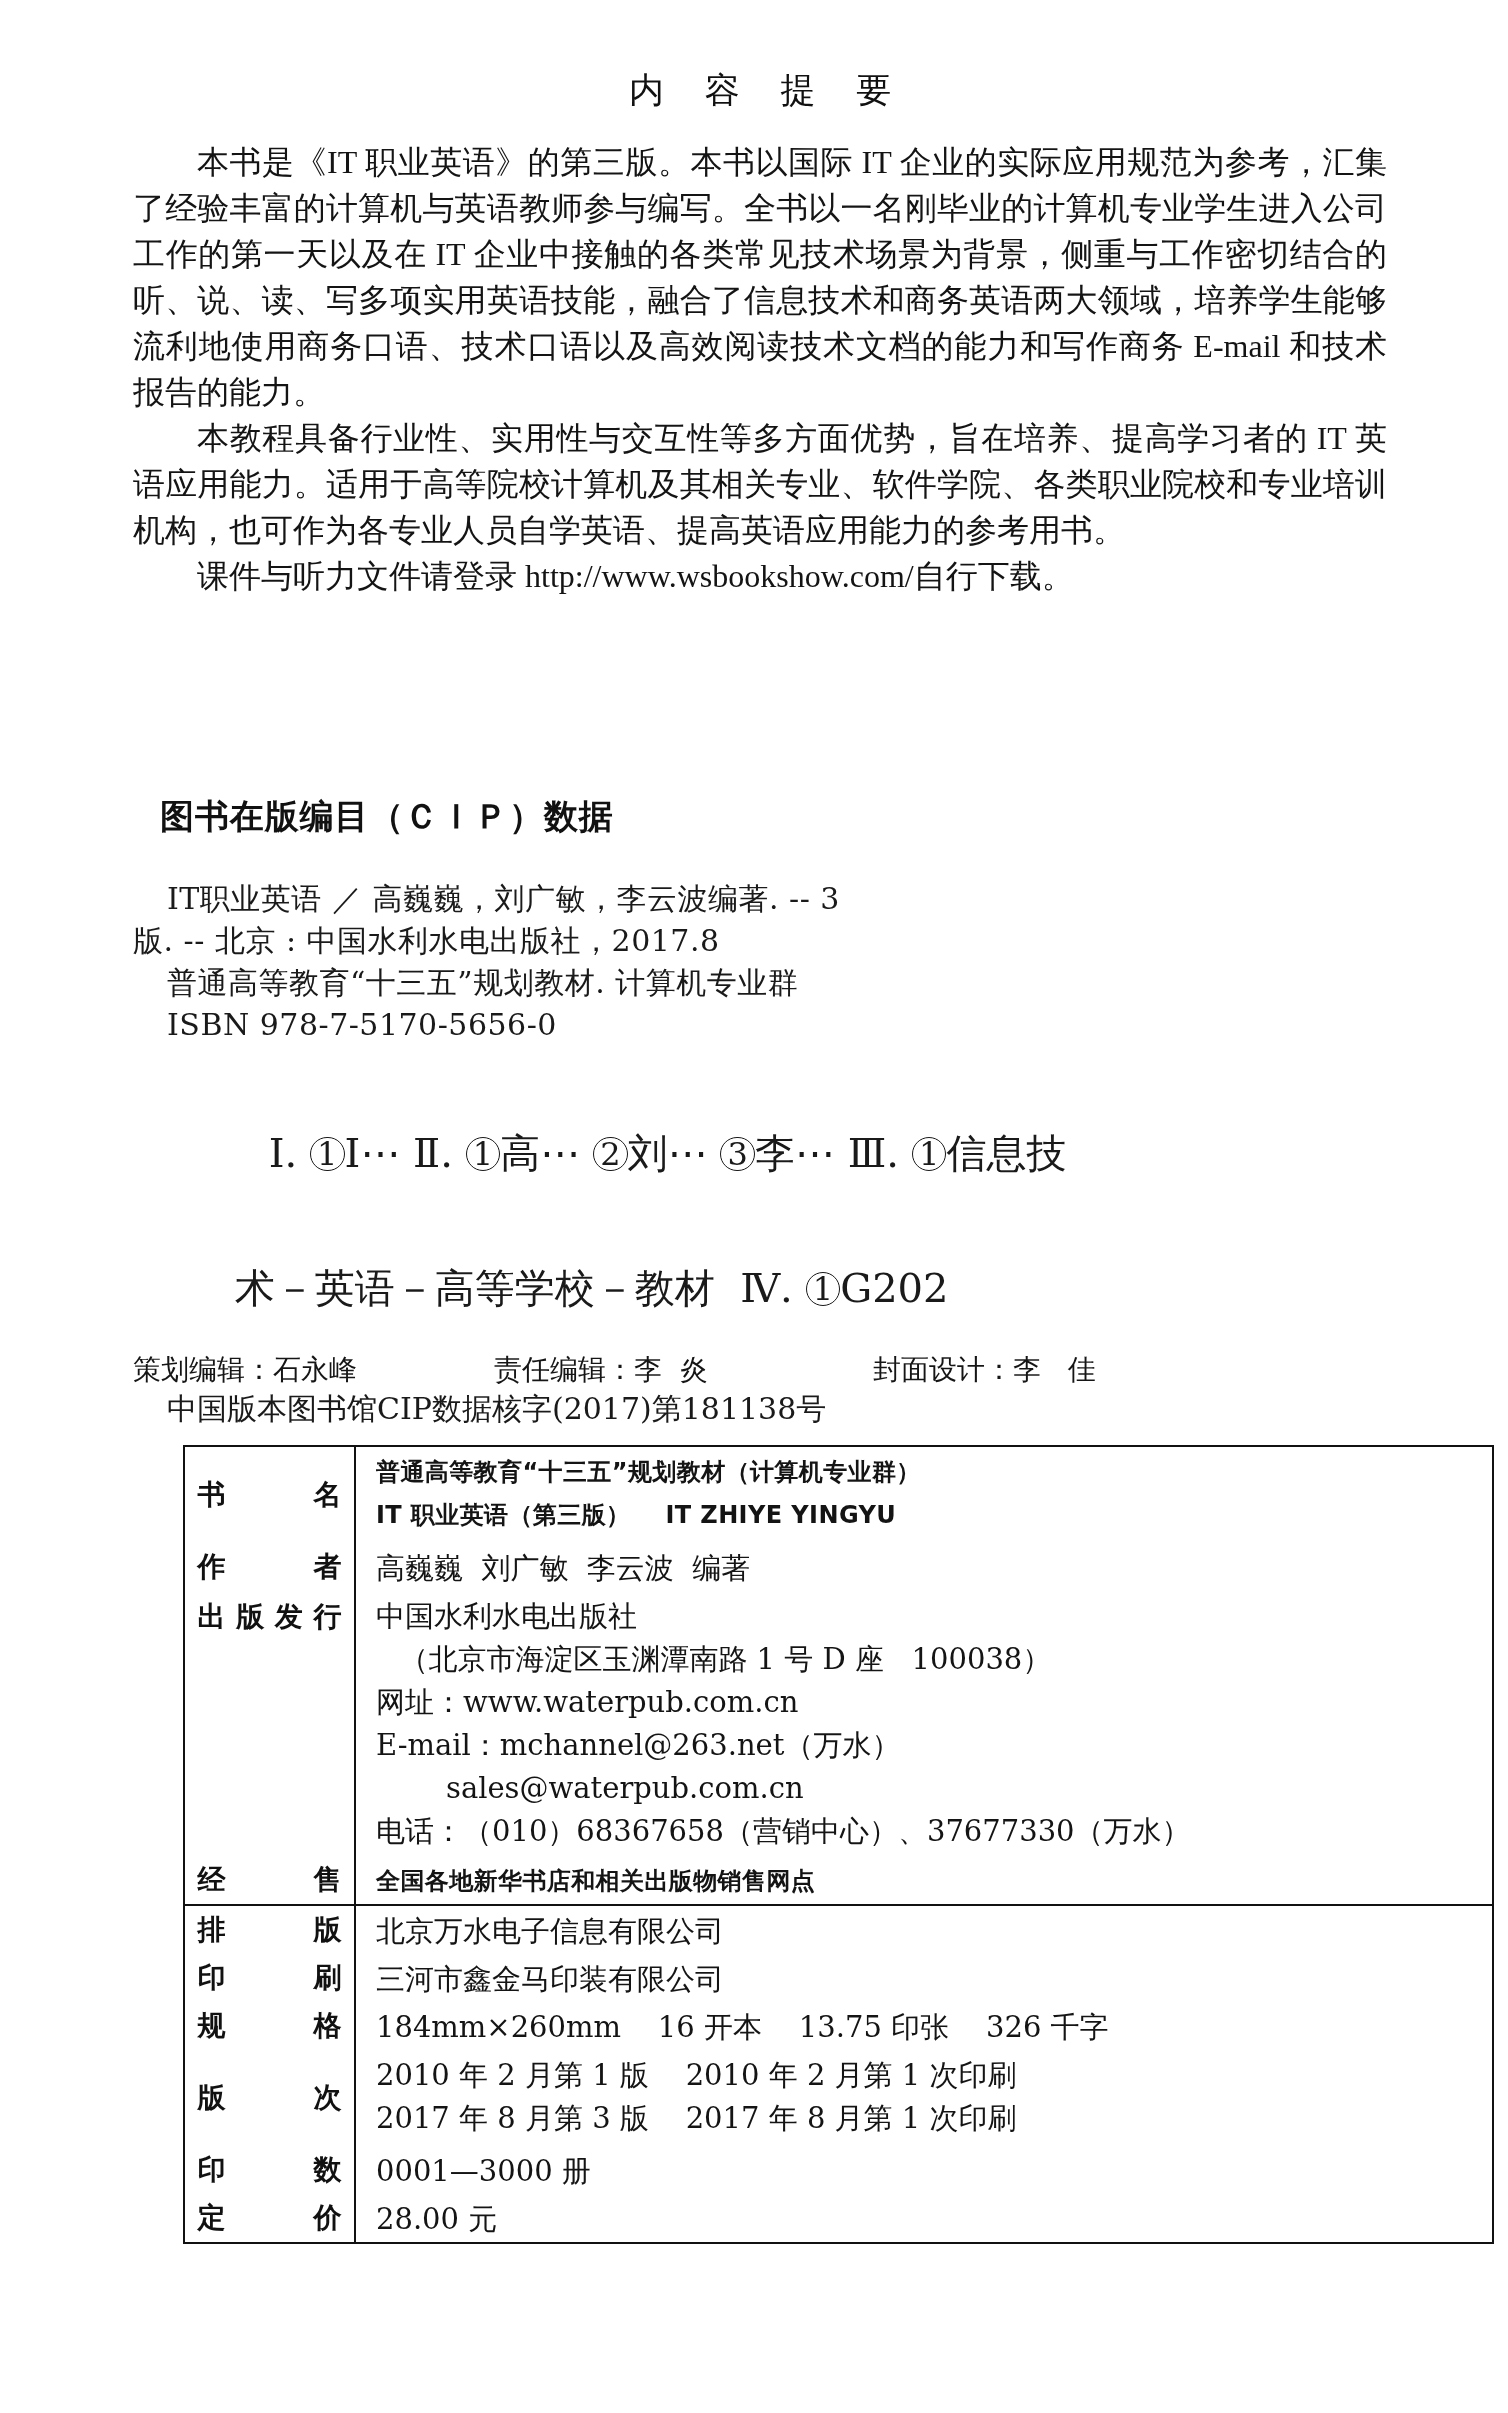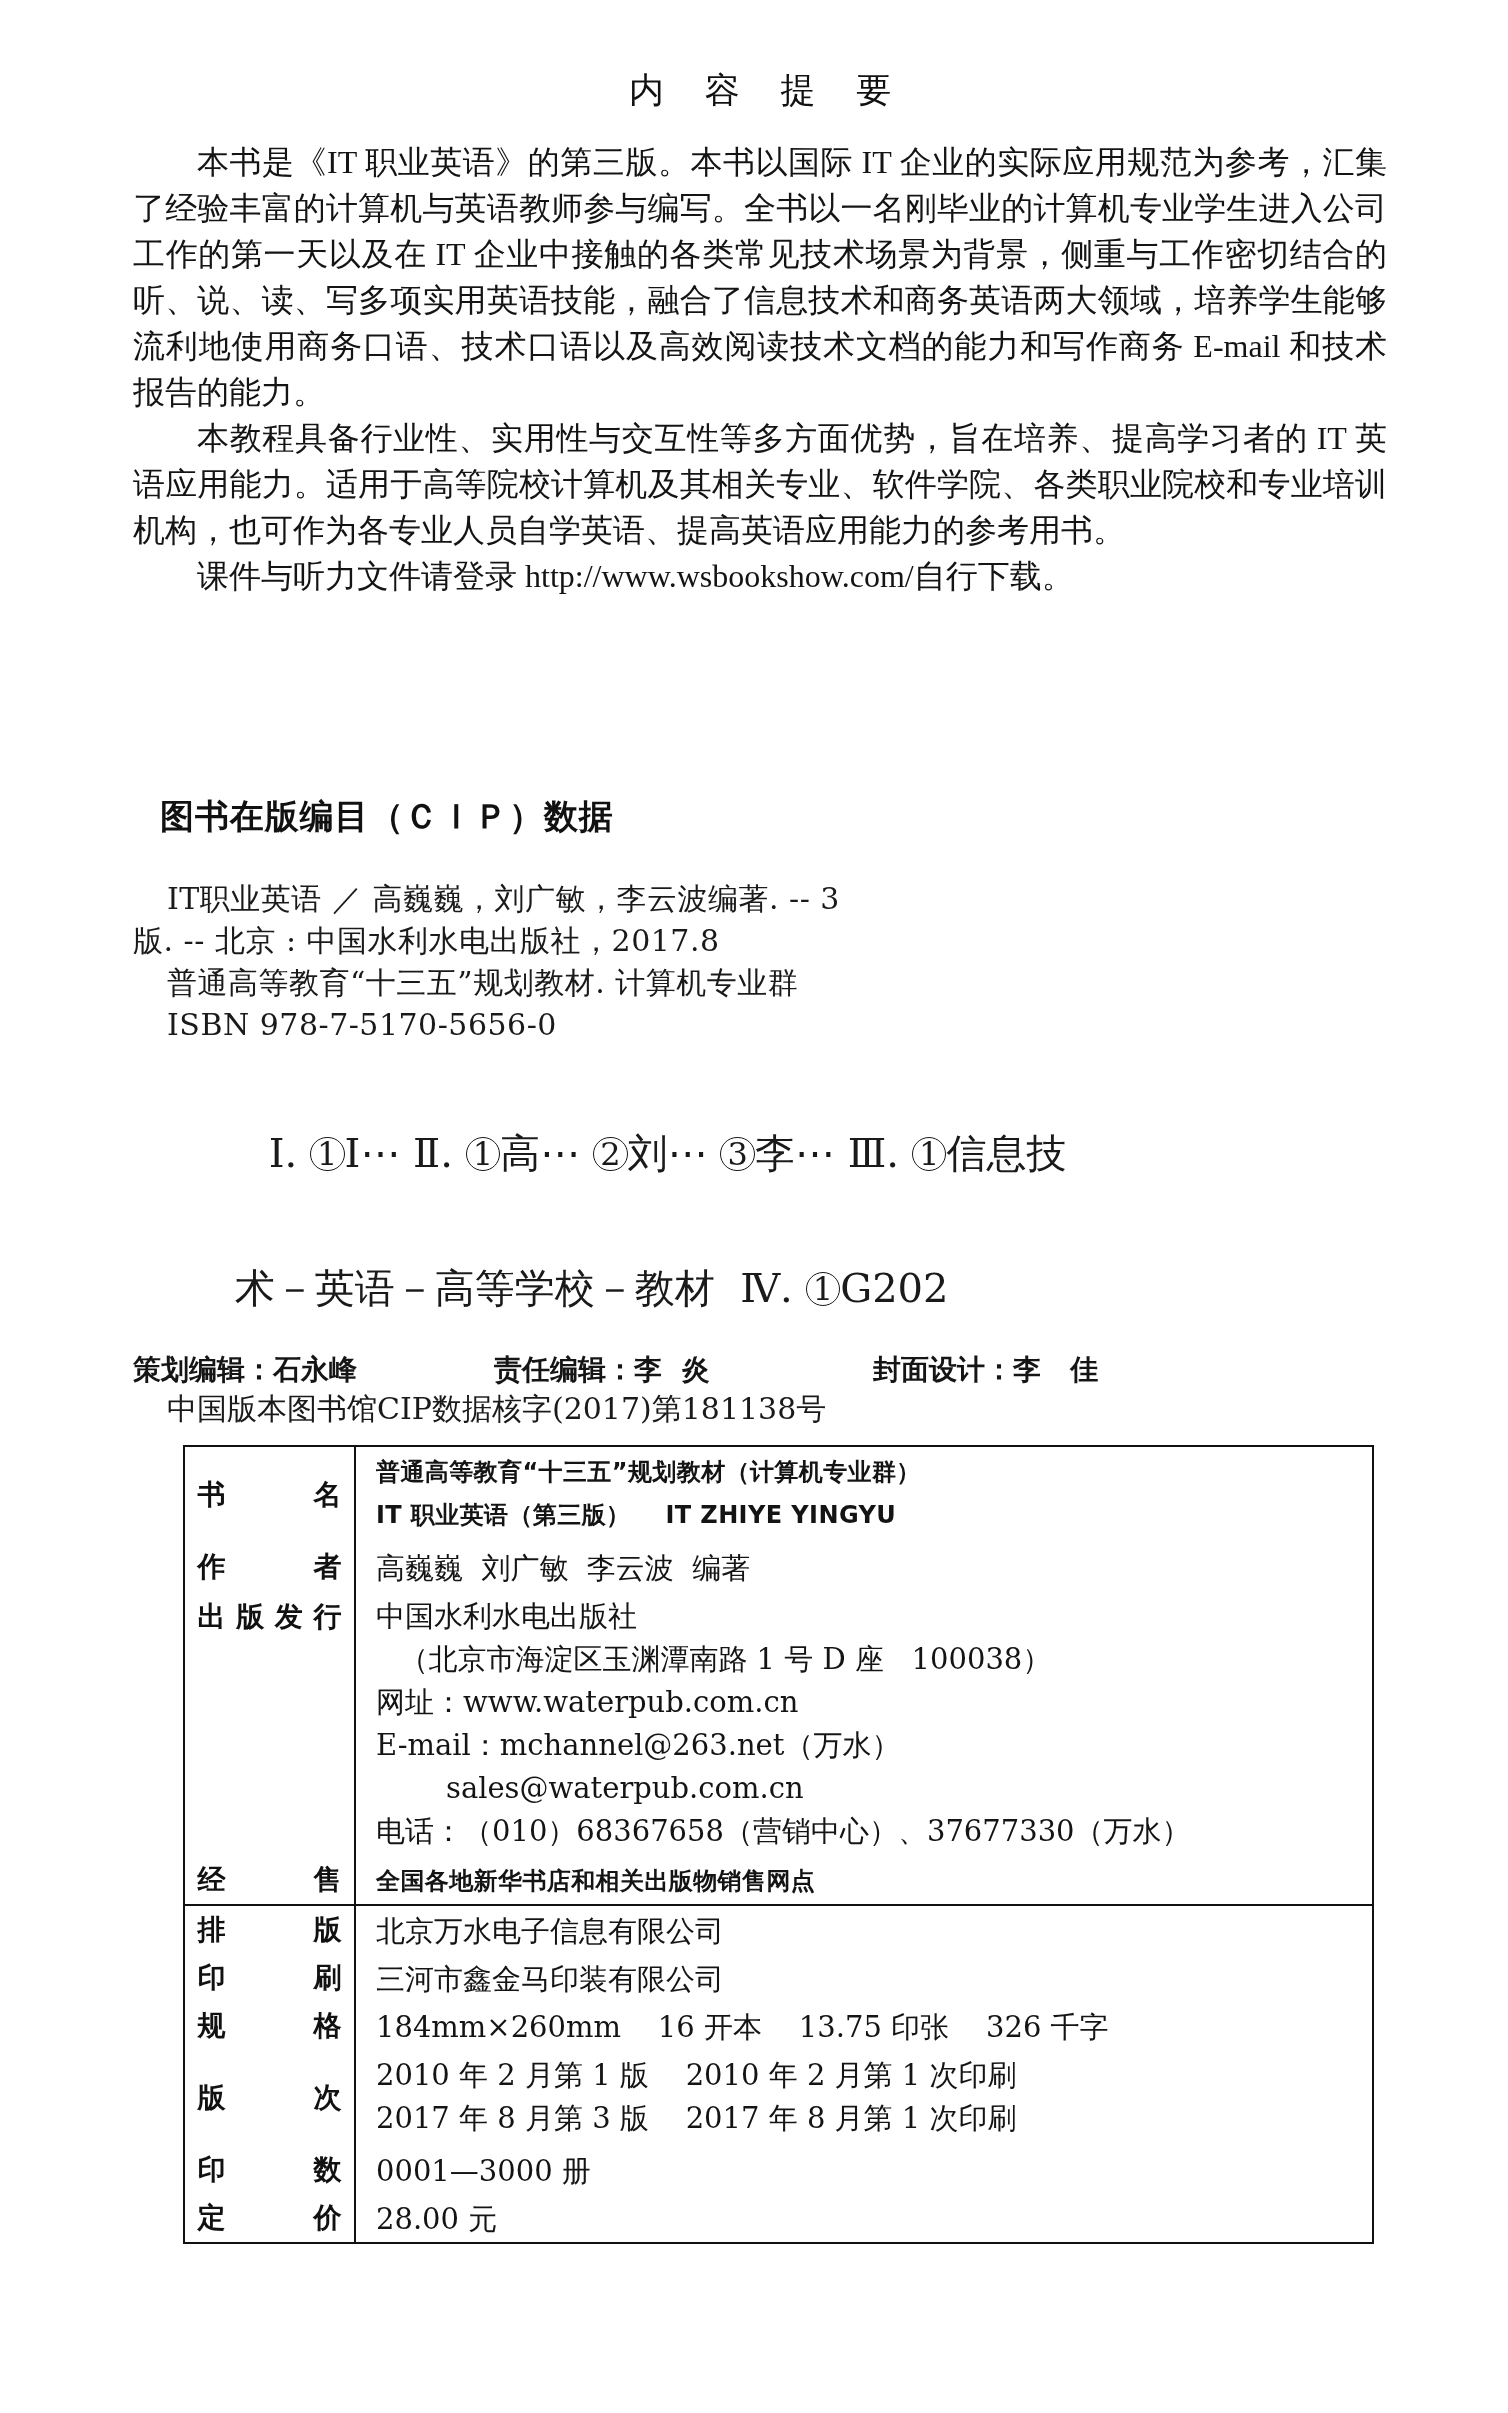--- a/index.html
+++ b/index.html
@@ -117,36 +117,36 @@
 
   
   .editors-row {
     position: absolute;
     left: 133px;
     top: 1351px;
     width: 1254px;
     display: flex;
     font-family: "DejaVu Sans", "Liberation Sans", sans-serif;
     font-size: 28px;
-    font-weight: 700;
+    font-weight: 400;
     color: #151515;
   }
   .editors-row .ed {
     white-space: pre;
   }
   .ed-1 { width: 361px; }
   .ed-2 { width: 379px; }
   .ed-3 { width: 361px; }
 
   
   .info-table {
     position: absolute;
     left: 183px;
     top: 1445px;
-    width: 1191px;
+    width: 1311px;
     border: 2.3px solid #111;
     box-sizing: border-box;
   }
   .tgroup {
     display: block;
   }
   .tgroup + .tgroup {
     border-top: 2.3px solid #111;
   }
   .trow {

